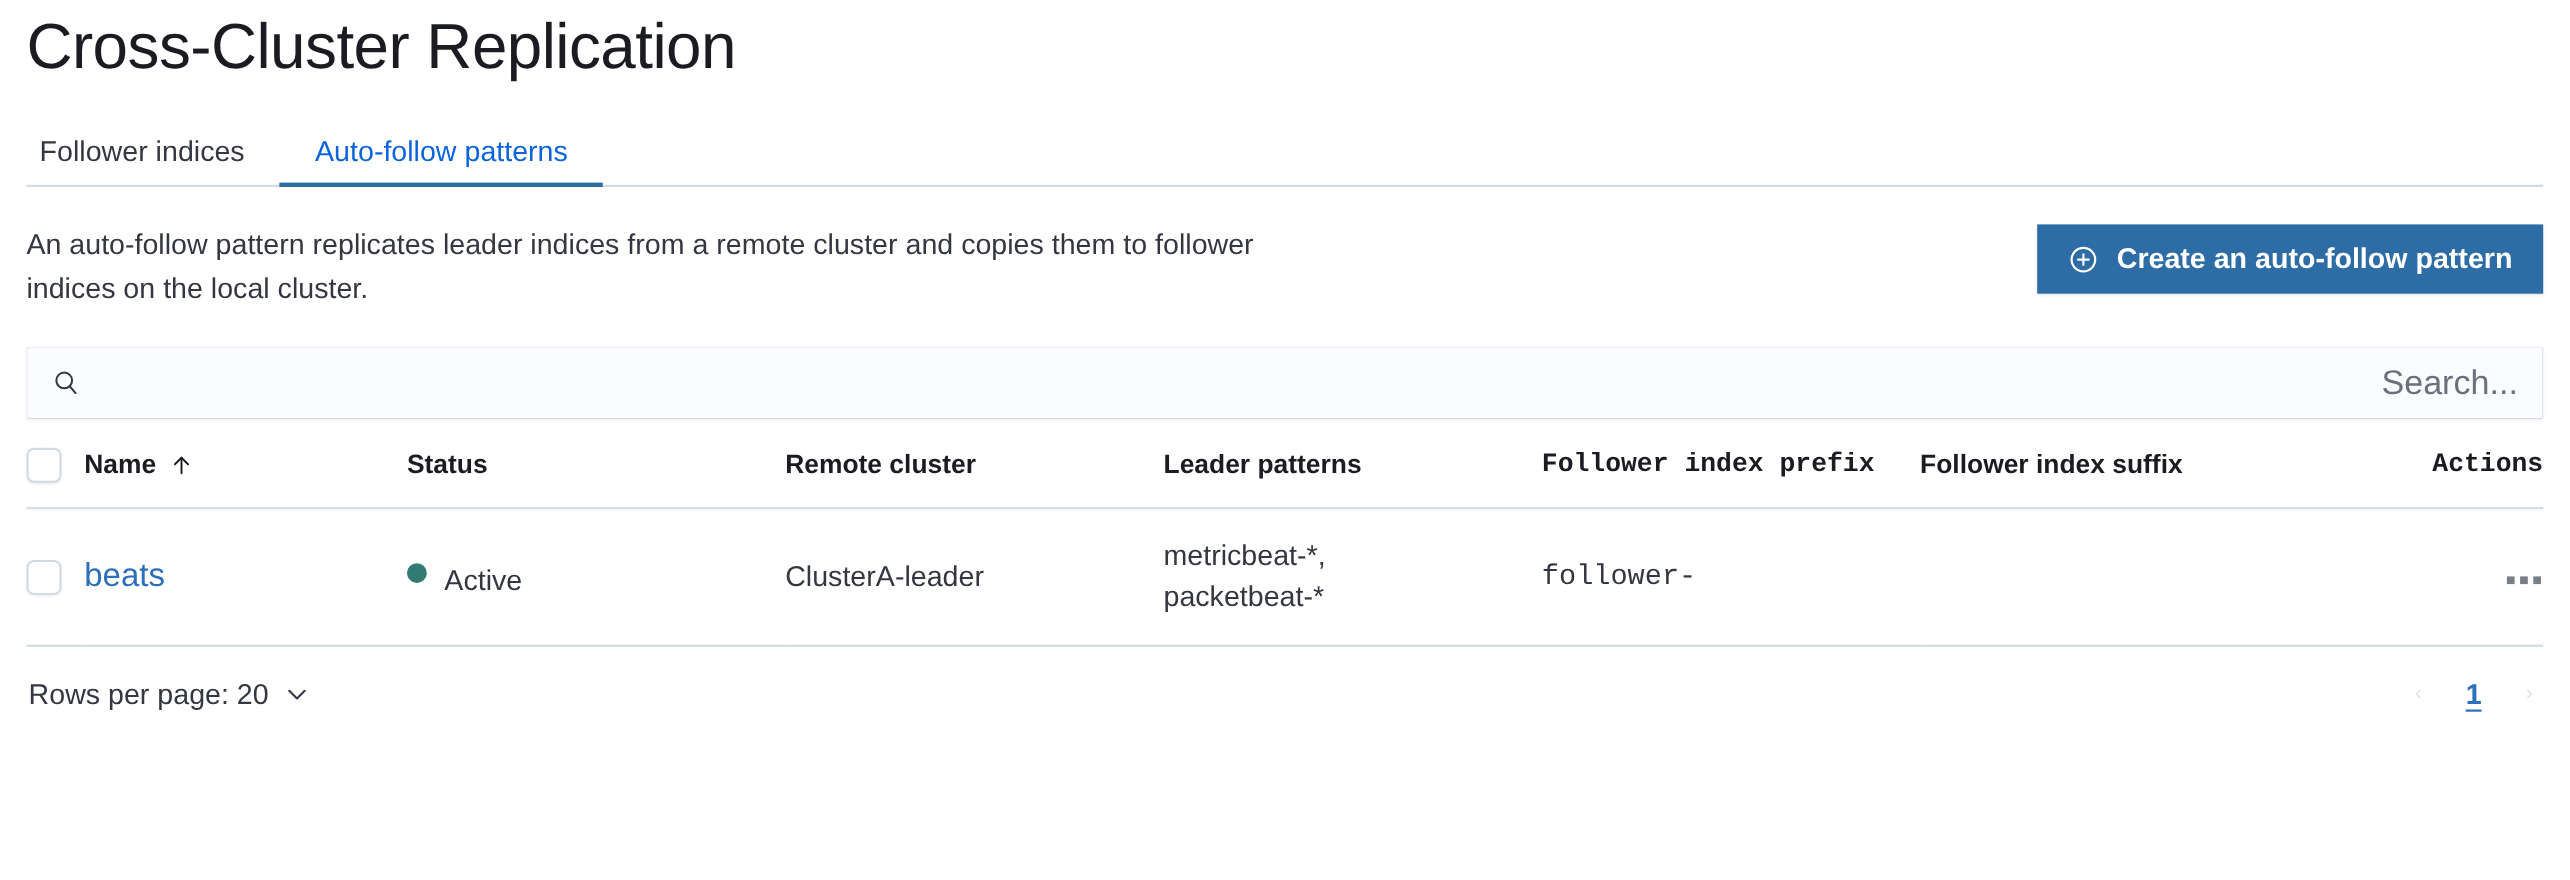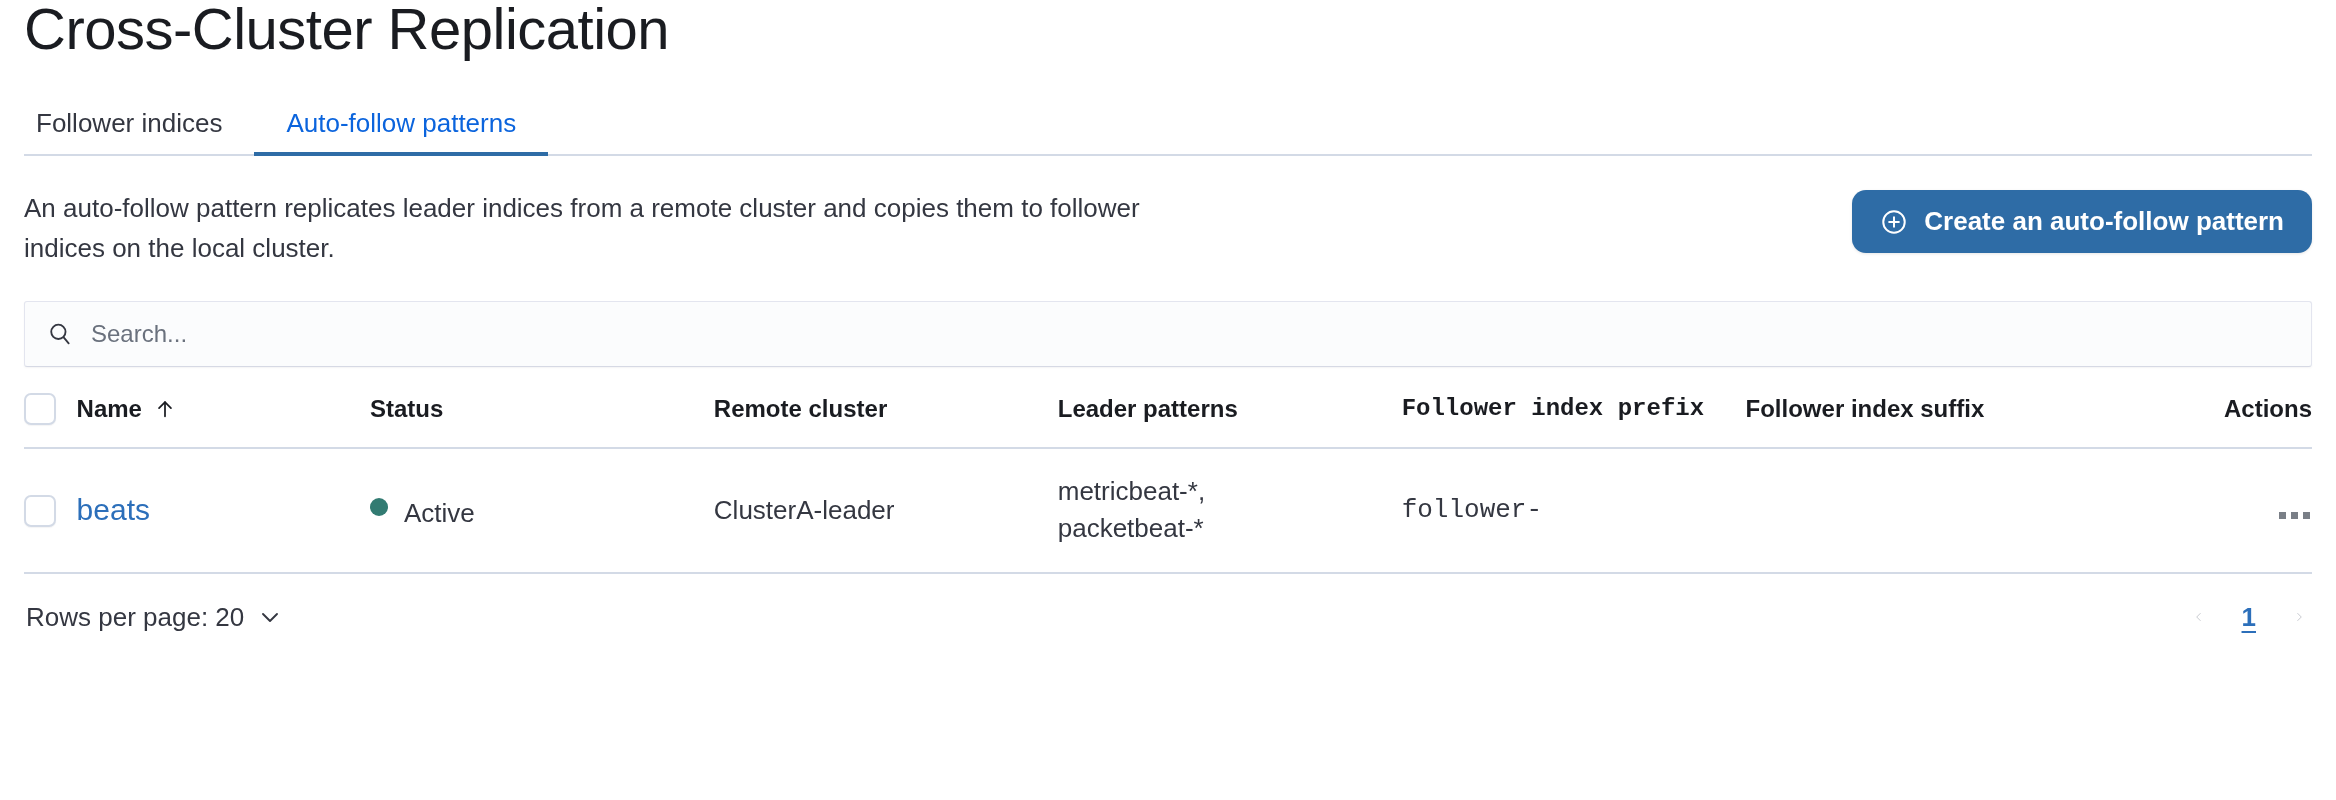--- a/index.html
+++ b/index.html
@@ -26,20 +26,21 @@
   }
 
   
   .page-title {
     font-size: 58px;
     line-height: 1.0;
     font-weight: 400;
     color: #1a1c21;
     letter-spacing: -0.5px;
     margin: 0;
+    padding-top: 14px;
   }
 
   
   .tabs {
     display: flex;
     align-items: flex-end;
     gap: 0;
     margin-top: 40px;
     border-bottom: 2px solid #d3dae6;
     height: 58px;
@@ -82,21 +83,21 @@
     line-height: 1.55;
     color: #343741;
     max-width: 1160px;
     padding-left: 0px;
   }
   .create-btn {
     flex: 0 0 auto;
     background: #2e6ca6;
     color: #ffffff;
     border: none;
-    border-radius: 14px;
+    border-radius: 0;
     font-size: 26px;
     font-weight: 600;
     font-family: inherit;
     padding: 16px 28px;
     display: inline-flex;
     align-items: center;
     gap: 16px;
     cursor: pointer;
     white-space: nowrap;
     box-shadow: 0 1px 3px rgba(0,0,0,0.10);
@@ -122,24 +123,25 @@
     padding: 0 22px;
     gap: 18px;
     box-shadow: 0 1px 2px rgba(60,70,90,0.06);
   }
   .search-icon { width: 26px; height: 26px; flex: 0 0 auto; }
   .search-input {
     border: none;
     outline: none;
     background: transparent;
     font-family: inherit;
-    font-size: 24px;
+    font-size: 31px;
     color: #343741;
     width: 100%;
     padding: 0;
+    text-align: right;
   }
   .search-input::placeholder { color: #6a717d; opacity: 1; }
 
   
   .table {
     width: 100%;
     margin-top: 26px;
     border-collapse: collapse;
     table-layout: fixed;
   }
@@ -163,21 +165,21 @@
   }
   .col-check { width: 52px; }
   .col-name { width: 290px; }
   .col-status { width: 340px; }
   .col-remote { width: 340px; }
   .col-leader { width: 340px; }
   .col-prefix { width: 340px; font-family: Liberation Mono, monospace; }
   .col-suffix { width: 380px; }
   .col-actions { width: 180px; text-align: right !important; }
 
-  th.col-actions, td.col-actions { text-align: right; }
+  th.col-actions, td.col-actions { text-align: right; font-family: Liberation Mono, monospace; }
 
   .checkbox {
     width: 32px;
     height: 32px;
     border: 2px solid #d3dae6;
     border-radius: 7px;
     background: #fff;
     display: inline-block;
     cursor: pointer;
     box-shadow: 0 1px 1px rgba(60,70,90,0.06);

